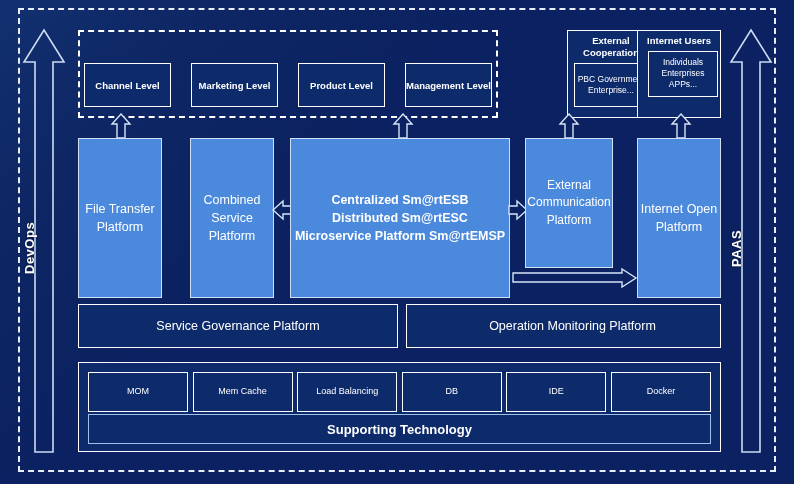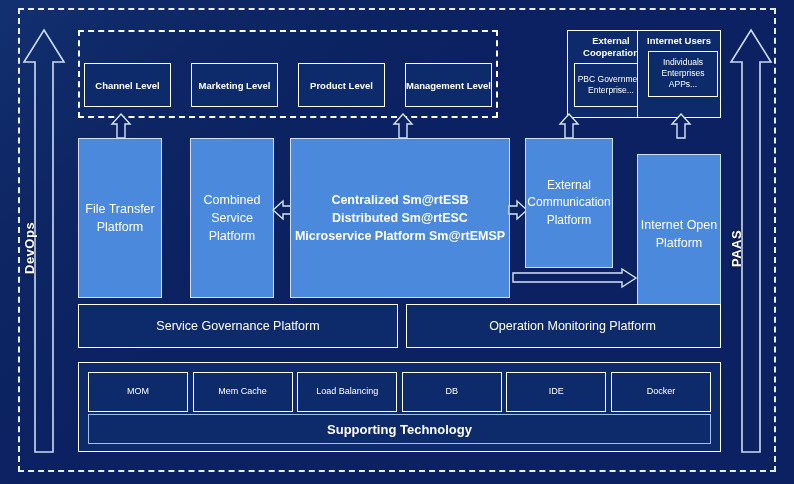--- a/index.html
+++ b/index.html
@@ -73,21 +73,21 @@
   
   .plat{
     position:absolute;background:#4a89dc;border:1.5px solid #cfe0f5;
     box-sizing:border-box;display:flex;align-items:center;justify-content:center;
     text-align:center;color:#ffffff;line-height:1.45;
   }
   #file-transfer-platform{left:78px;top:138px;width:84px;height:160px;font-size:12.5px;}
   #combined-service-platform{left:190px;top:138px;width:84px;height:160px;font-size:12.5px;}
   #esb-platform{left:290px;top:138px;width:220px;height:160px;font-size:12.5px;font-weight:600;}
   #external-communication-platform{left:525px;top:138px;width:88px;height:130px;font-size:12px;}
-  #internet-open-platform{left:637px;top:138px;width:84px;height:160px;font-size:12.5px;margin-top:16px;}
+  #internet-open-platform{left:637px;top:138px;width:84px;height:160px;font-size:12.5px;}
 
   
   .h-arrow{position:absolute;}
   .h-arrow svg{display:block;overflow:visible;}
   #esb-left-arrow{left:272px;top:199px;width:20px;height:22px;}
   #esb-right-arrow{left:508px;top:199px;width:20px;height:22px;}
   #iop-feed-arrow{left:512px;top:268px;width:125px;height:20px;}
 
   
   .gov{

